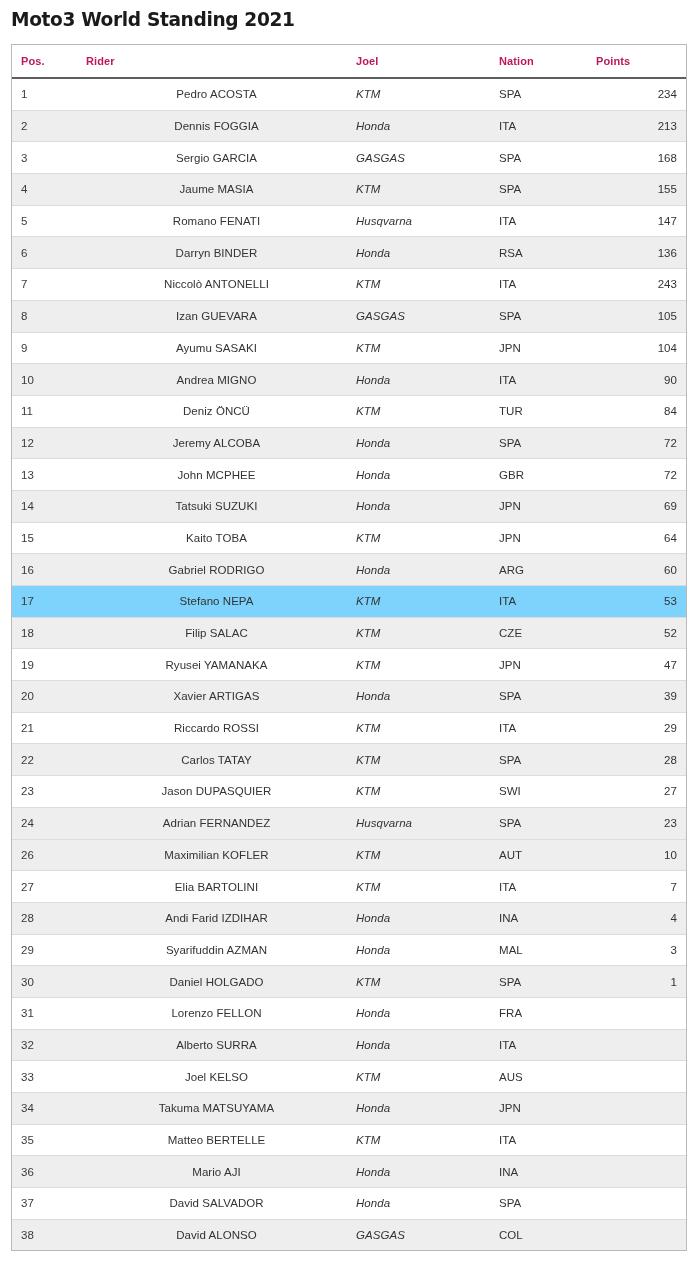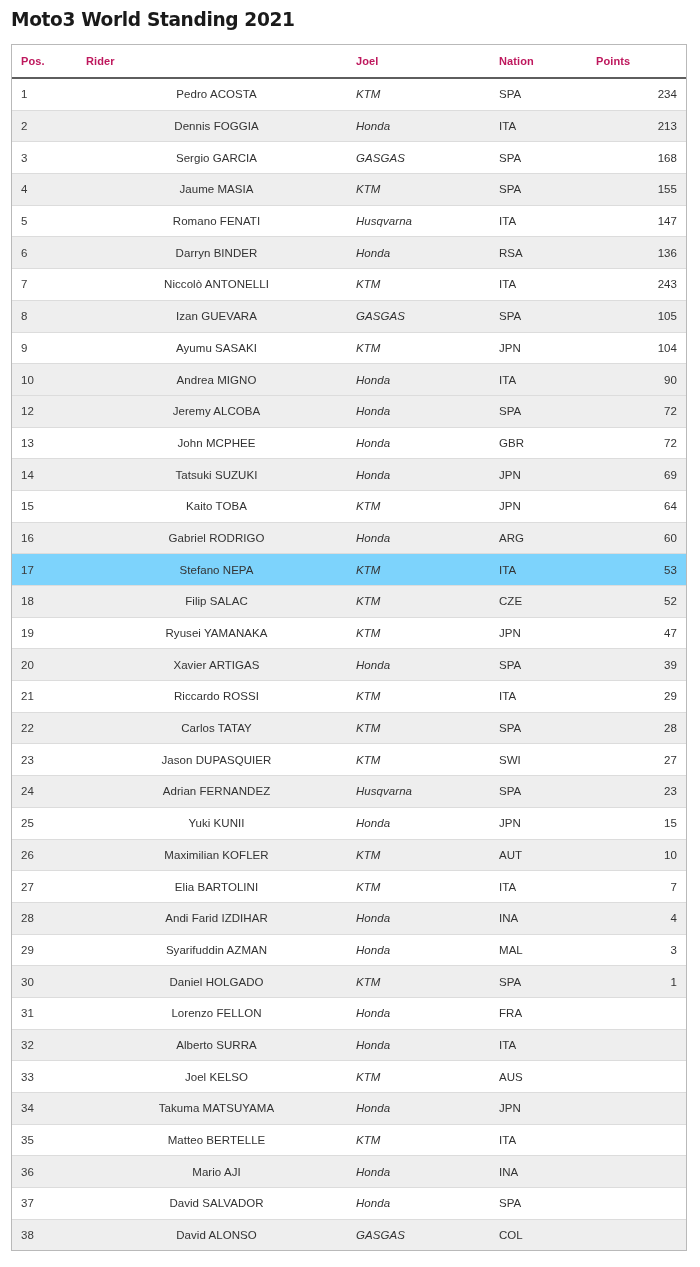--- a/index.html
+++ b/index.html
@@ -197,20 +197,27 @@
             <td class="cell-nation">JPN</td>
             <td class="cell-points">104</td>
           </tr>
           <tr class="even">
             <td class="cell-pos">10</td>
             <td class="cell-rider">Andrea MIGNO</td>
             <td class="cell-bike">Honda</td>
             <td class="cell-nation">ITA</td>
             <td class="cell-points">90</td>
           </tr>
+          <tr class="odd">
+            <td class="cell-pos">11</td>
+            <td class="cell-rider">Deniz ÖNCÜ</td>
+            <td class="cell-bike">KTM</td>
+            <td class="cell-nation">TUR</td>
+            <td class="cell-points">84</td>
+          </tr>
           <tr class="even">
             <td class="cell-pos">12</td>
             <td class="cell-rider">Jeremy ALCOBA</td>
             <td class="cell-bike">Honda</td>
             <td class="cell-nation">SPA</td>
             <td class="cell-points">72</td>
           </tr>
           <tr class="odd">
             <td class="cell-pos">13</td>
             <td class="cell-rider">John MCPHEE</td>
@@ -287,27 +294,20 @@
             <td class="cell-bike">KTM</td>
             <td class="cell-nation">SWI</td>
             <td class="cell-points">27</td>
           </tr>
           <tr class="even">
             <td class="cell-pos">24</td>
             <td class="cell-rider">Adrian FERNANDEZ</td>
             <td class="cell-bike">Husqvarna</td>
             <td class="cell-nation">SPA</td>
             <td class="cell-points">23</td>
-          </tr>
-          <tr class="odd">
-            <td class="cell-pos">25</td>
-            <td class="cell-rider">Yuki KUNII</td>
-            <td class="cell-bike">Honda</td>
-            <td class="cell-nation">JPN</td>
-            <td class="cell-points">15</td>
           </tr>
           <tr class="even">
             <td class="cell-pos">26</td>
             <td class="cell-rider">Maximilian KOFLER</td>
             <td class="cell-bike">KTM</td>
             <td class="cell-nation">AUT</td>
             <td class="cell-points">10</td>
           </tr>
           <tr class="odd">
             <td class="cell-pos">27</td>

